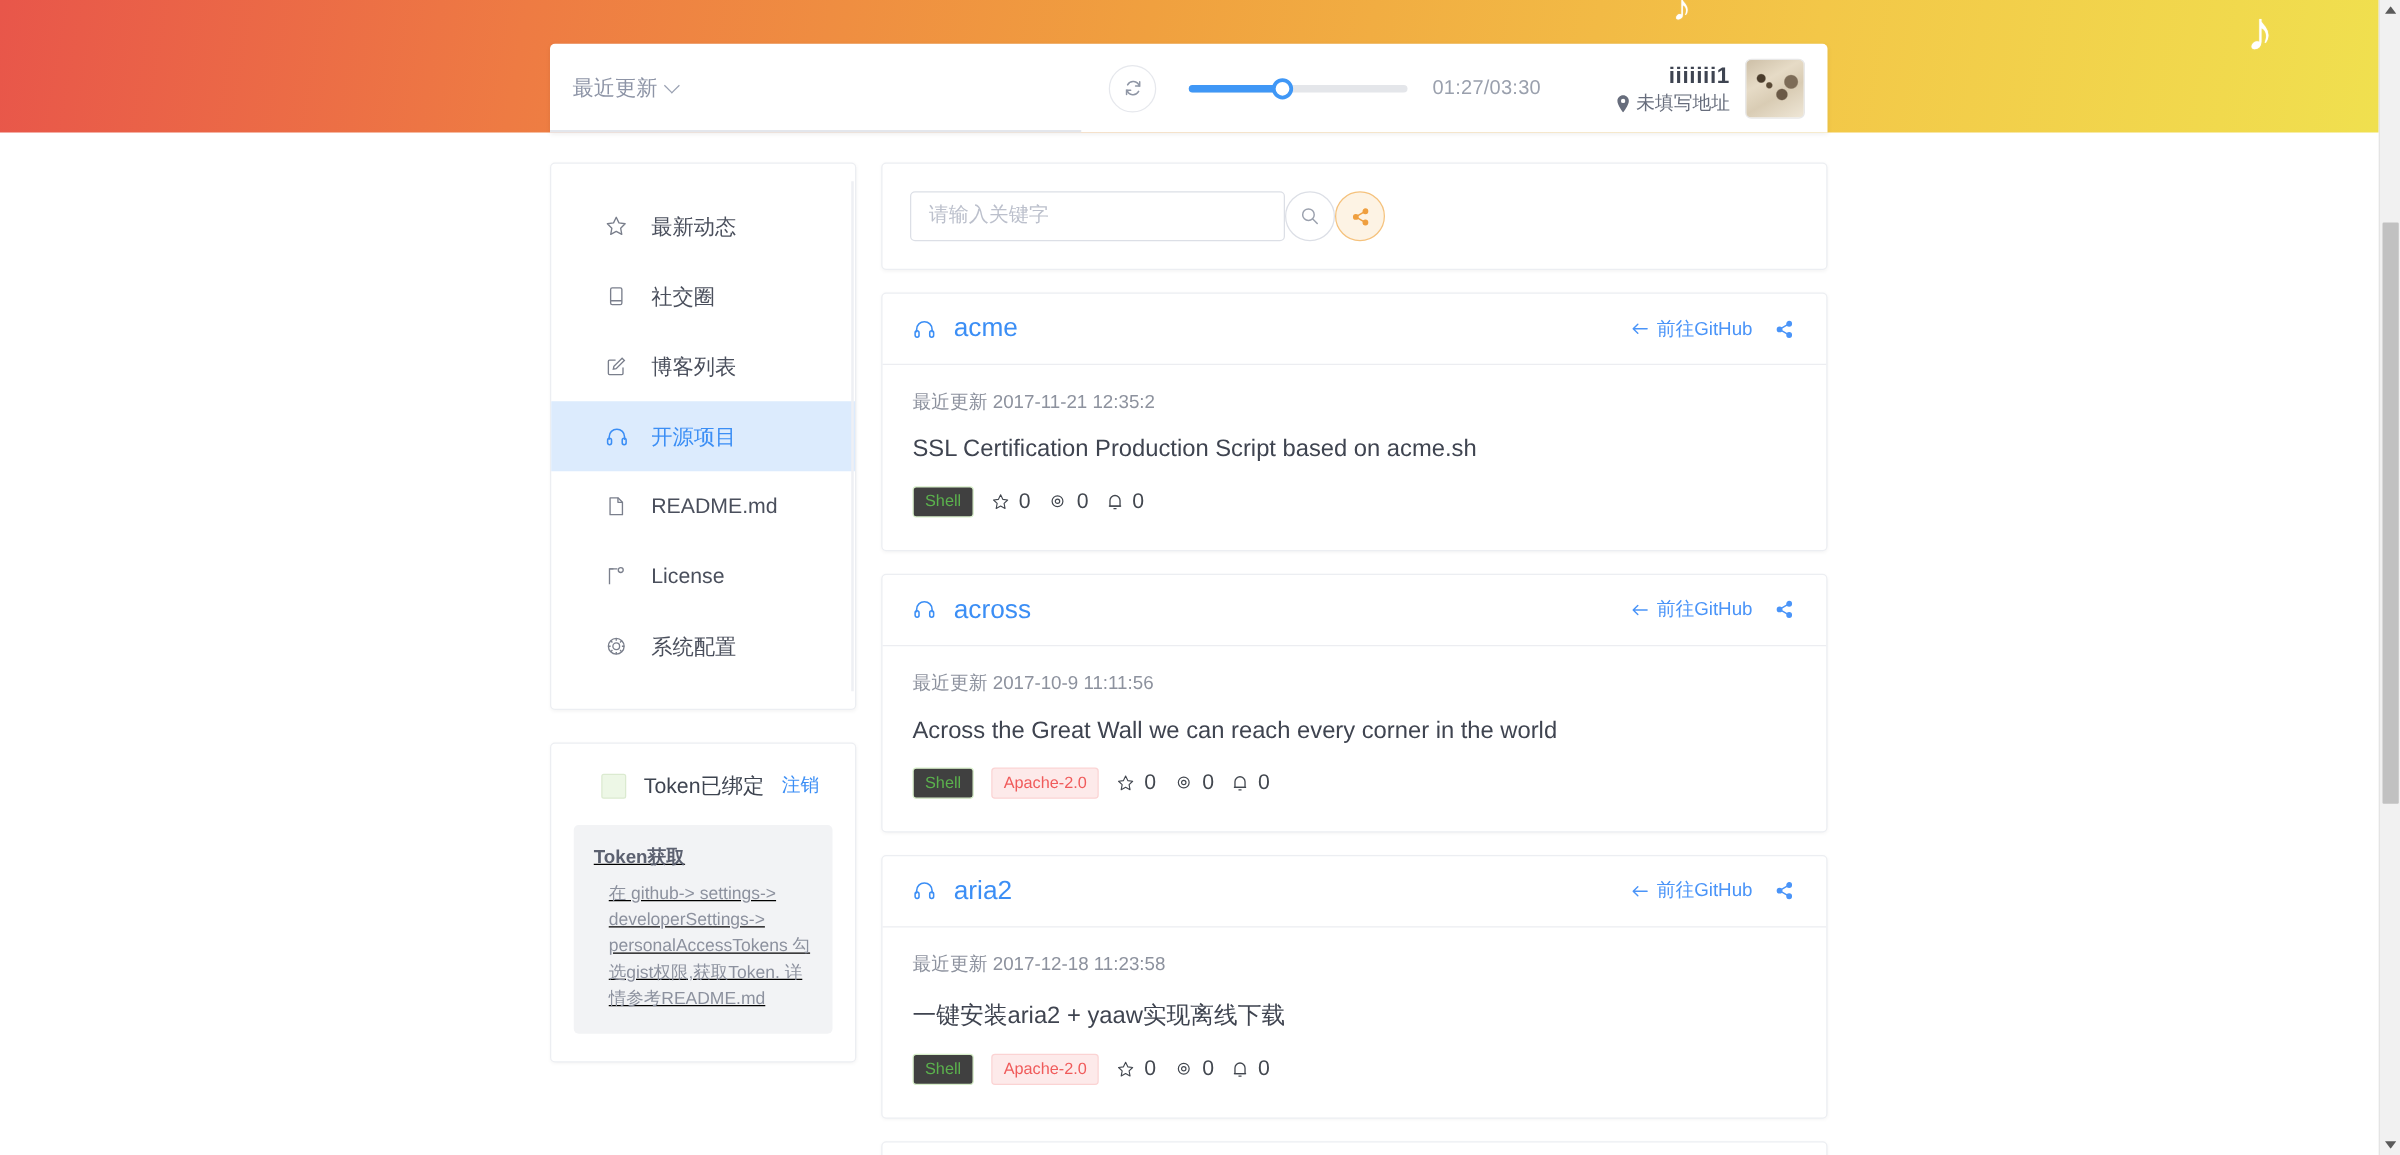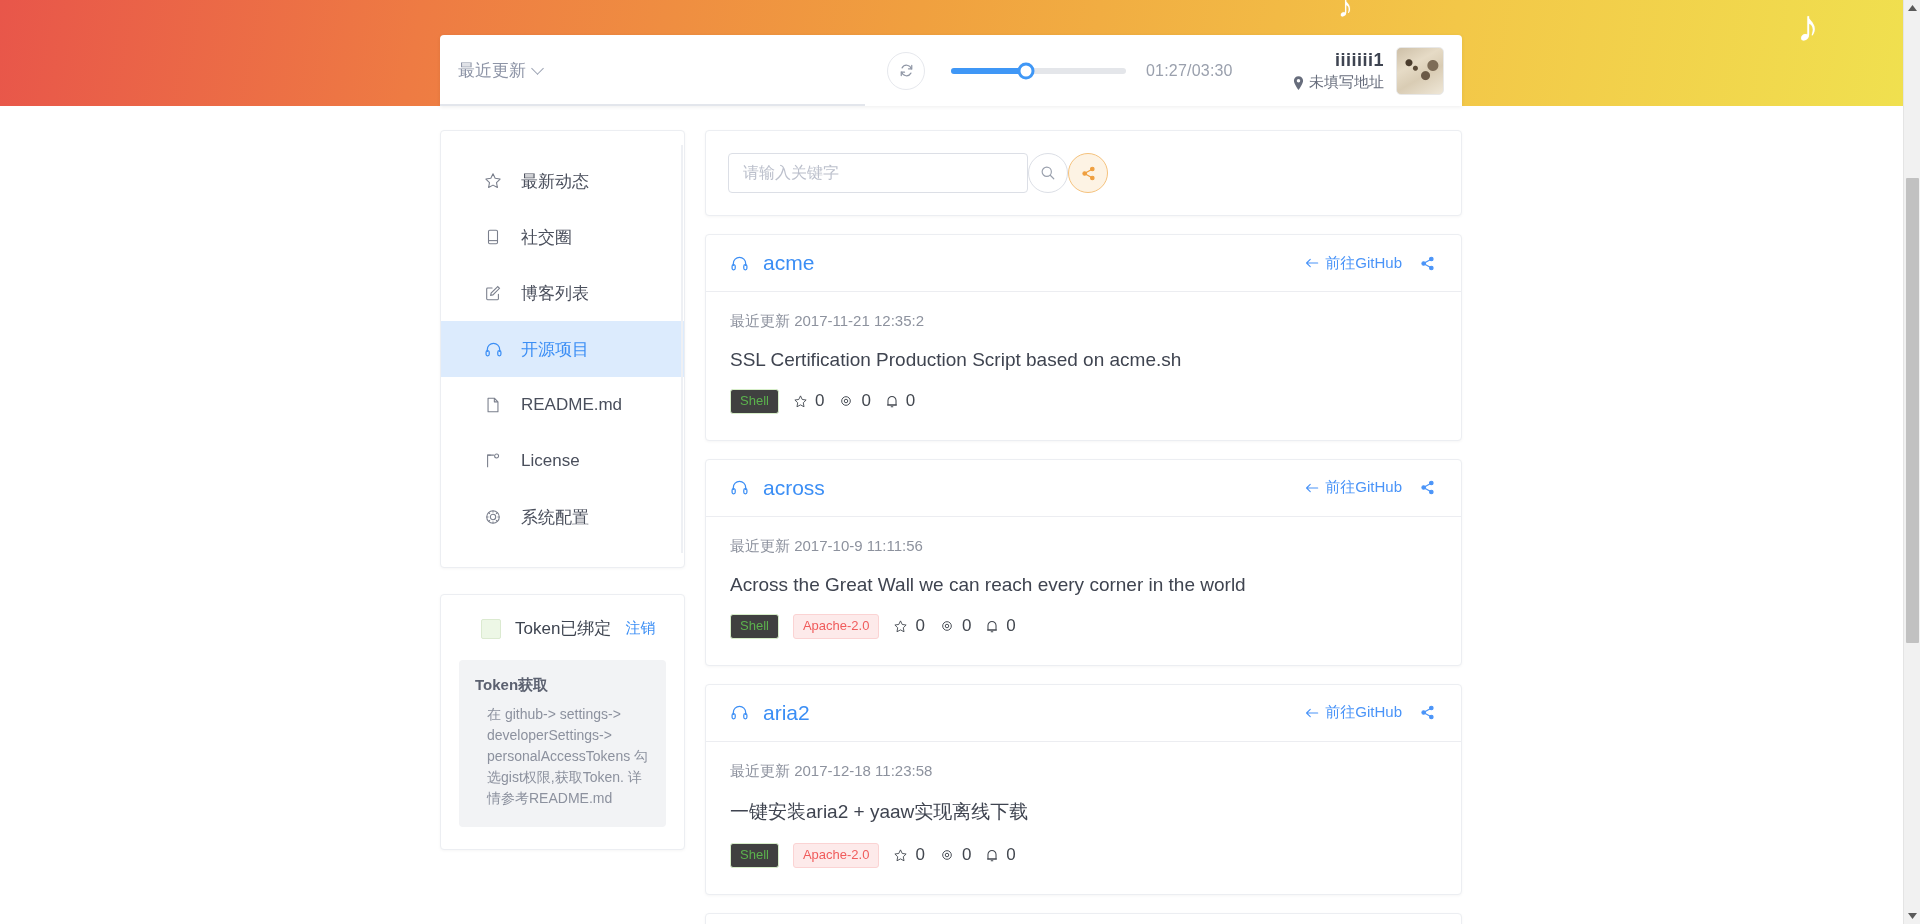--- a/index.html
+++ b/index.html
@@ -121,20 +121,21 @@
   .nav-icon { width: 20px; height: 20px; display:flex; align-items:center; justify-content:center; flex:none; }
 
   .token-card { margin-top: 26px; padding: 22px 18px 22px 18px; }
   .token-head { display:flex; align-items:center; gap: 14px; padding-left: 22px; }
   .token-sq { width: 20px; height: 20px; background: #edf7e6; border: 1px solid #dbead0; border-radius: 2px; flex:none; }
   .token-label { font-size: 17px; color: #3e4450; }
   .token-logout { font-size: 15px; color: #3b8ef5; cursor: pointer; }
   .token-panel {
     margin-top: 20px; background: #f2f3f5; border-radius: 4px;
     padding: 16px 16px 18px 16px;
+    text-decoration: underline;
   }
   .token-panel h4 { font-size: 15px; color: #5c6170; margin-bottom: 9px; font-weight: 700; }
   .token-panel p { font-size: 14px; color: #8c919e; line-height: 1.5; word-break: break-word; margin-left: 12px; }
 
   .main { position: absolute; left: 705px; top: 24px; width: 757px; }
 
   .search-card { padding: 22px 22px; display: flex; align-items: center; }
   .search-input {
     width: 300px; height: 40px; border: 1px solid #dcdfe6; border-radius: 4px;
     padding: 0 14px; font-size: 16px; color: #5c6170; outline: none;

